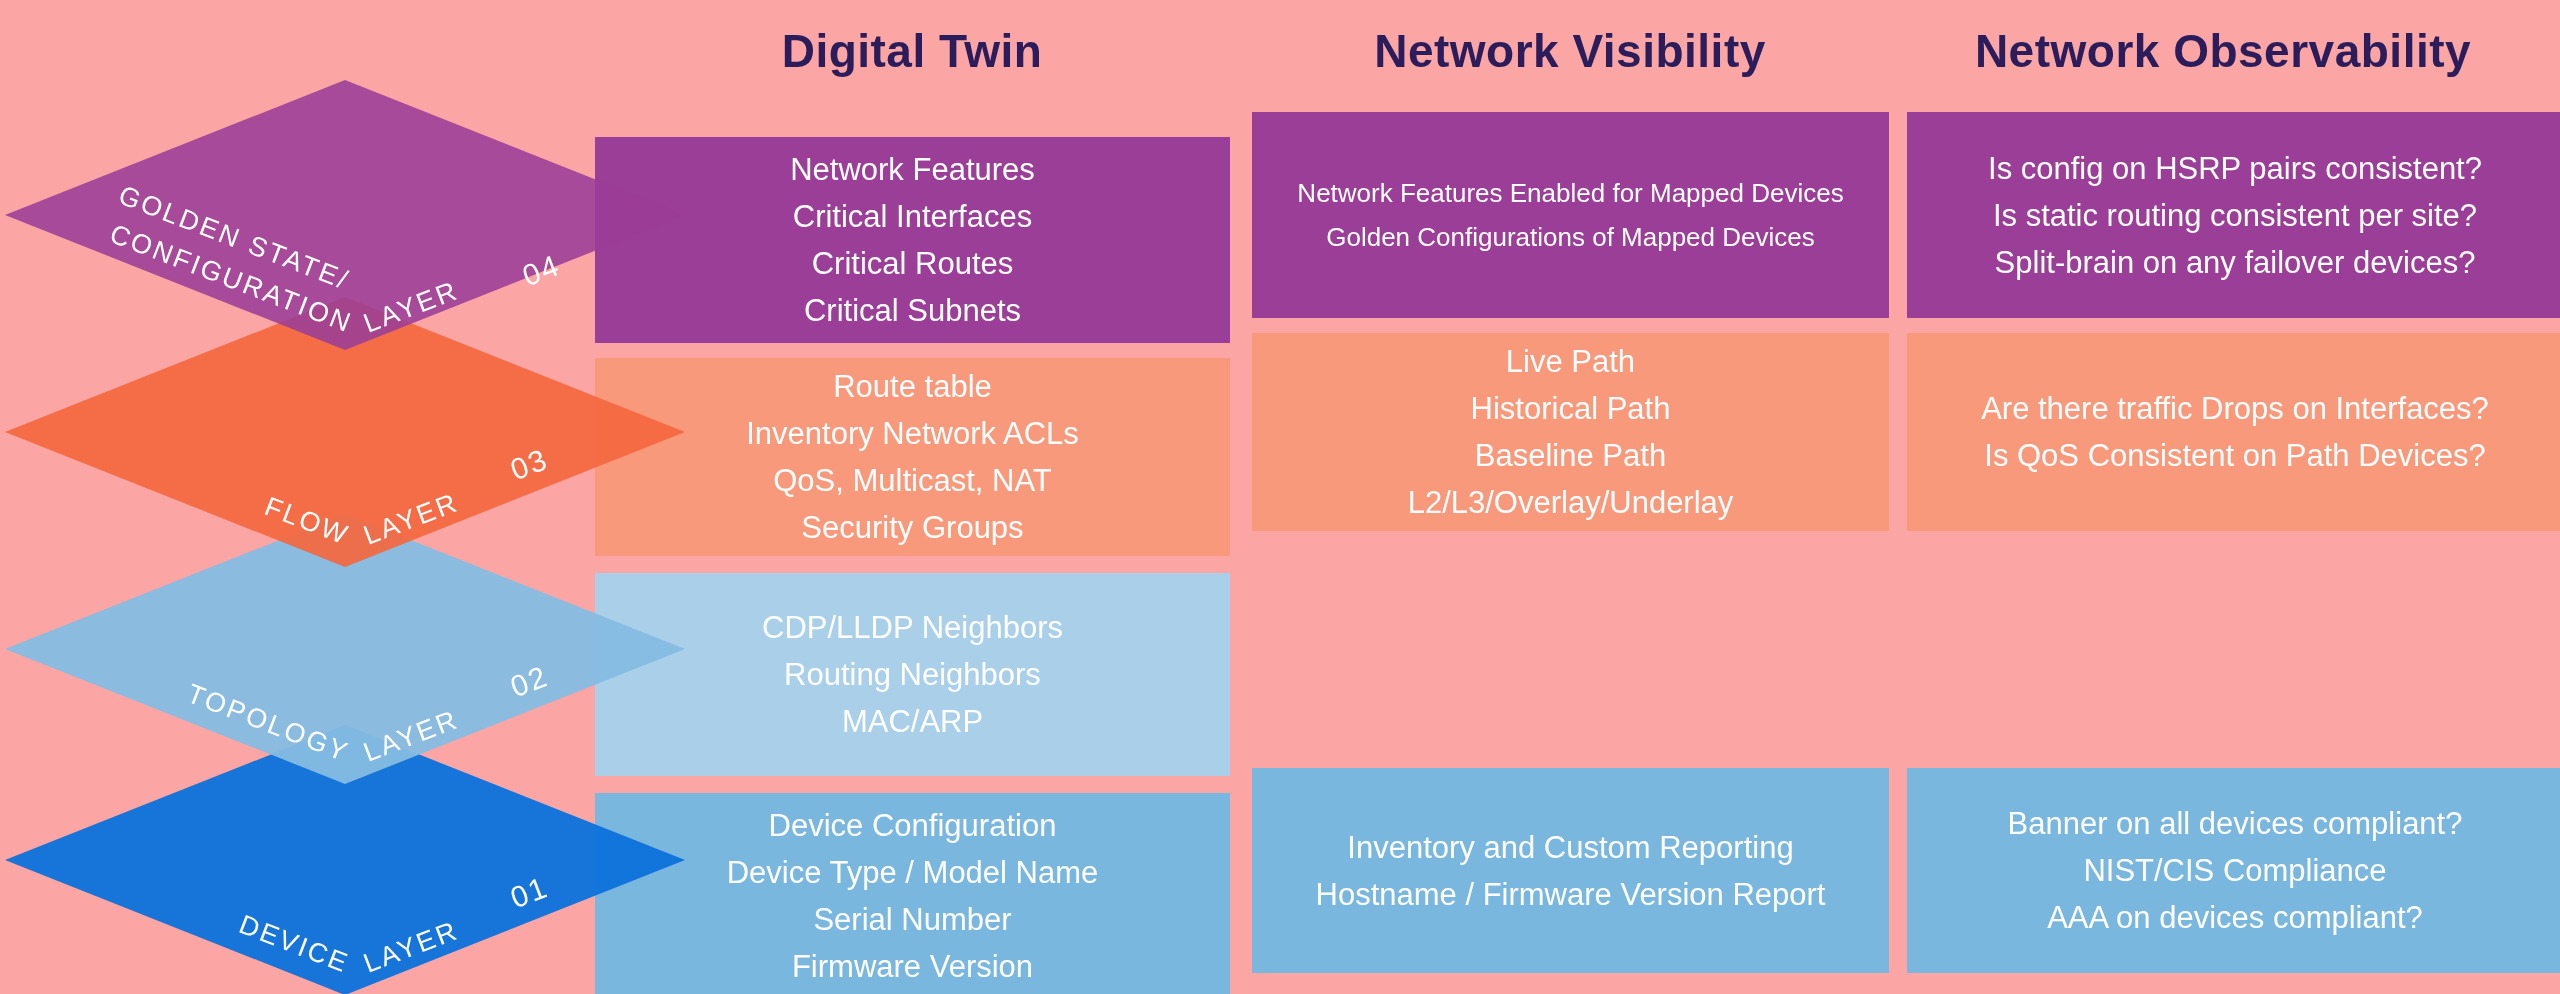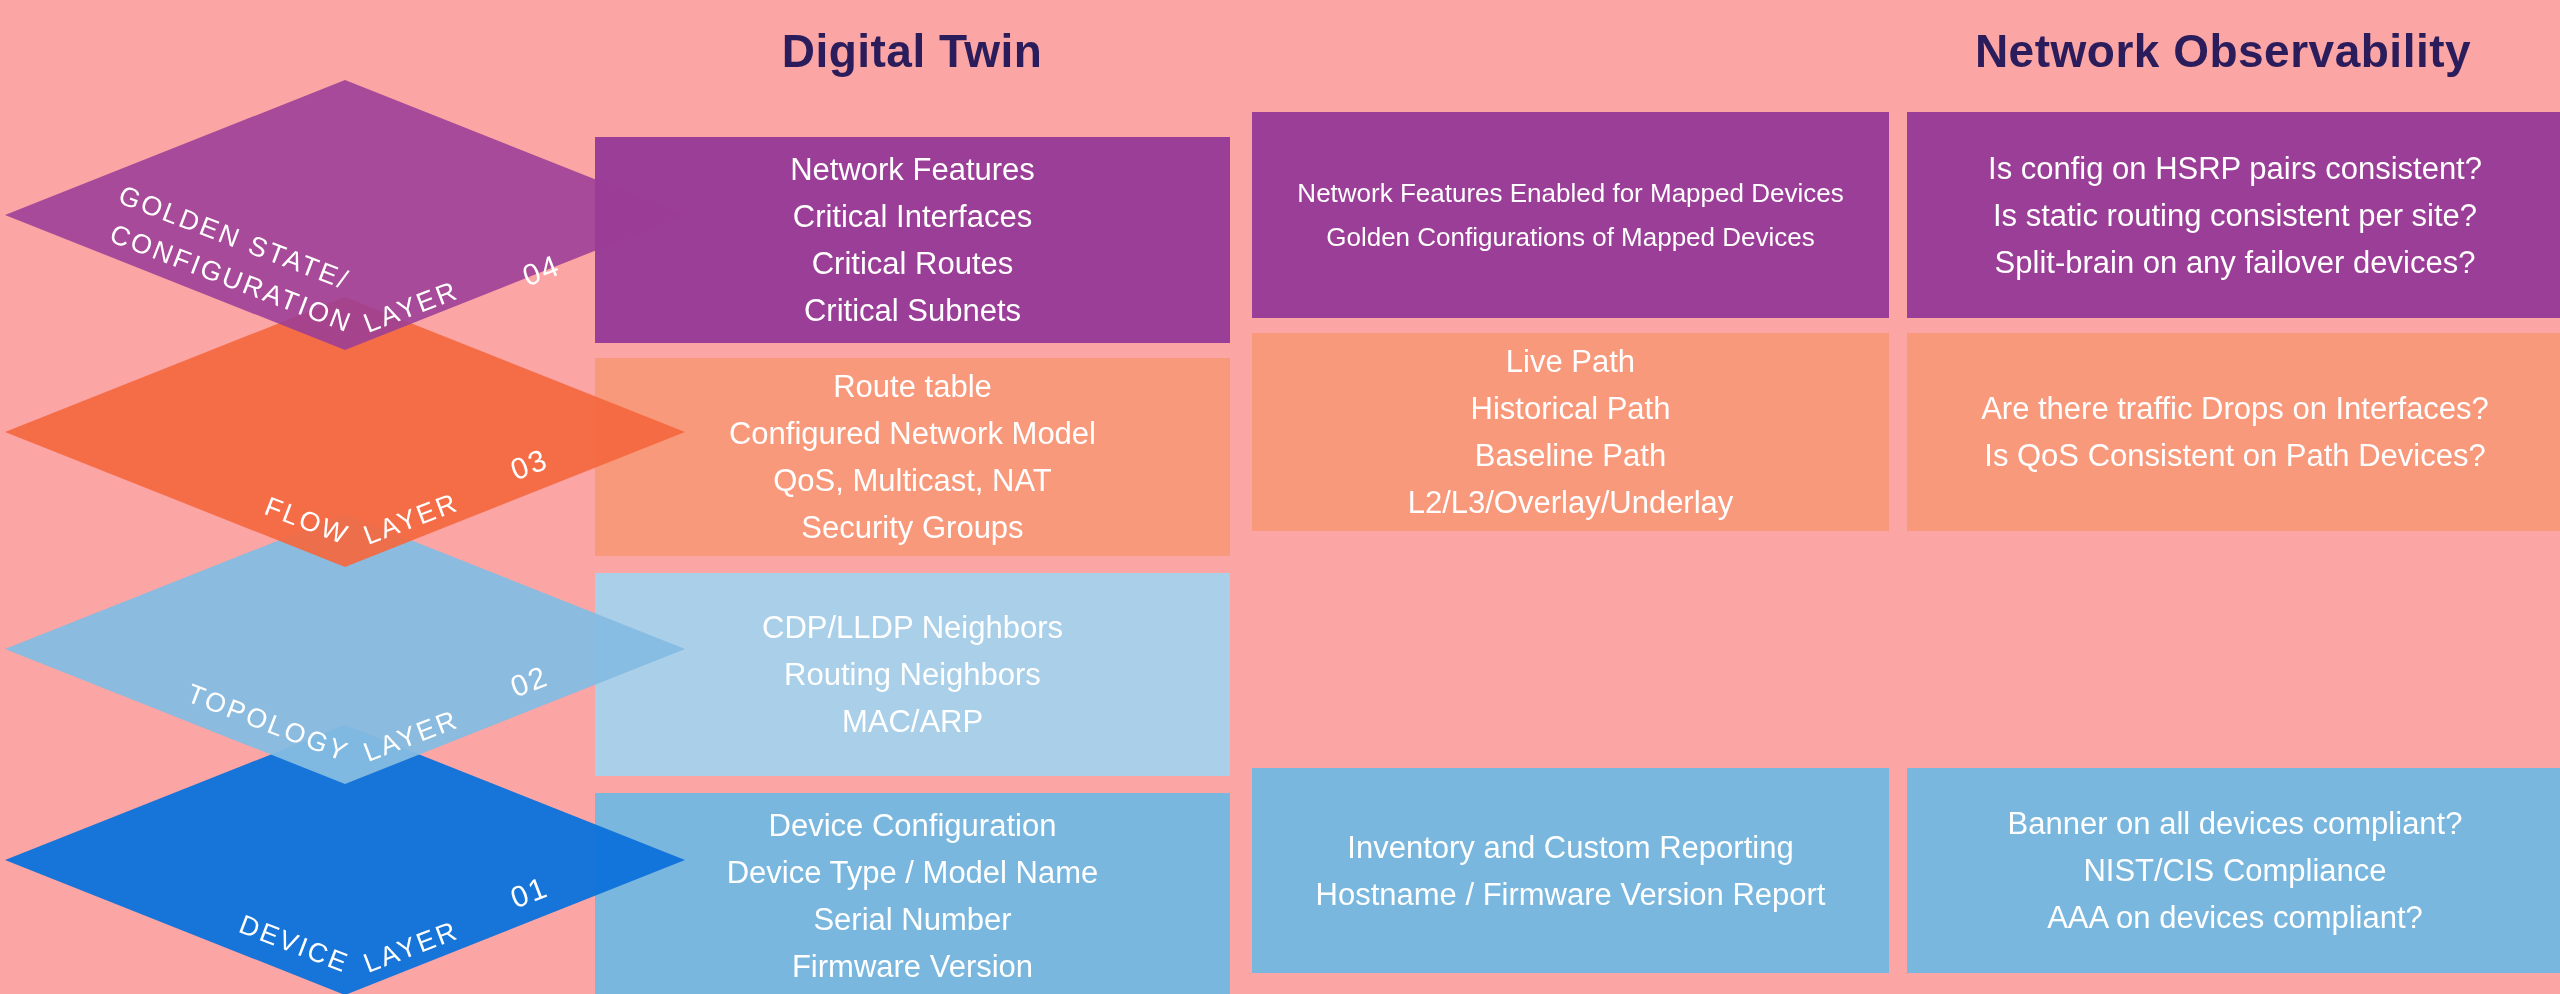--- a/index.html
+++ b/index.html
@@ -50,34 +50,35 @@
     font-size:27px;letter-spacing:2.5px;
   }
   .diamond text.lnum{font-size:30px;letter-spacing:2px;}
 </style>
 </head>
 <body>
 
 <div class="stage">
 
   <div class="col-header h0">Digital Twin</div>
+  <div class="col-header h1">Network Visibility</div>
   <div class="col-header h2">Network Observability</div>
 
   <div class="cell r0 c0">Network Features
 Critical Interfaces
 Critical Routes
 Critical Subnets</div>
   <div class="cell r0 c1 small">Network Features Enabled for Mapped Devices
 Golden Configurations of Mapped Devices</div>
   <div class="cell r0 c2">Is config on HSRP pairs consistent?
 Is static routing consistent per site?
 Split-brain on any failover devices?</div>
 
   <div class="cell r1 c0">Route table
-Configured Network Model
+Inventory Network ACLs
 QoS, Multicast, NAT
 Security Groups</div>
   <div class="cell r1 c1">Live Path
 Historical Path
 Baseline Path
 L2/L3/Overlay/Underlay</div>
   <div class="cell r1 c2">Are there traffic Drops on Interfaces?
 Is QoS Consistent on Path Devices?</div>
 
   <div class="cell r2 c0">CDP/LLDP Neighbors

